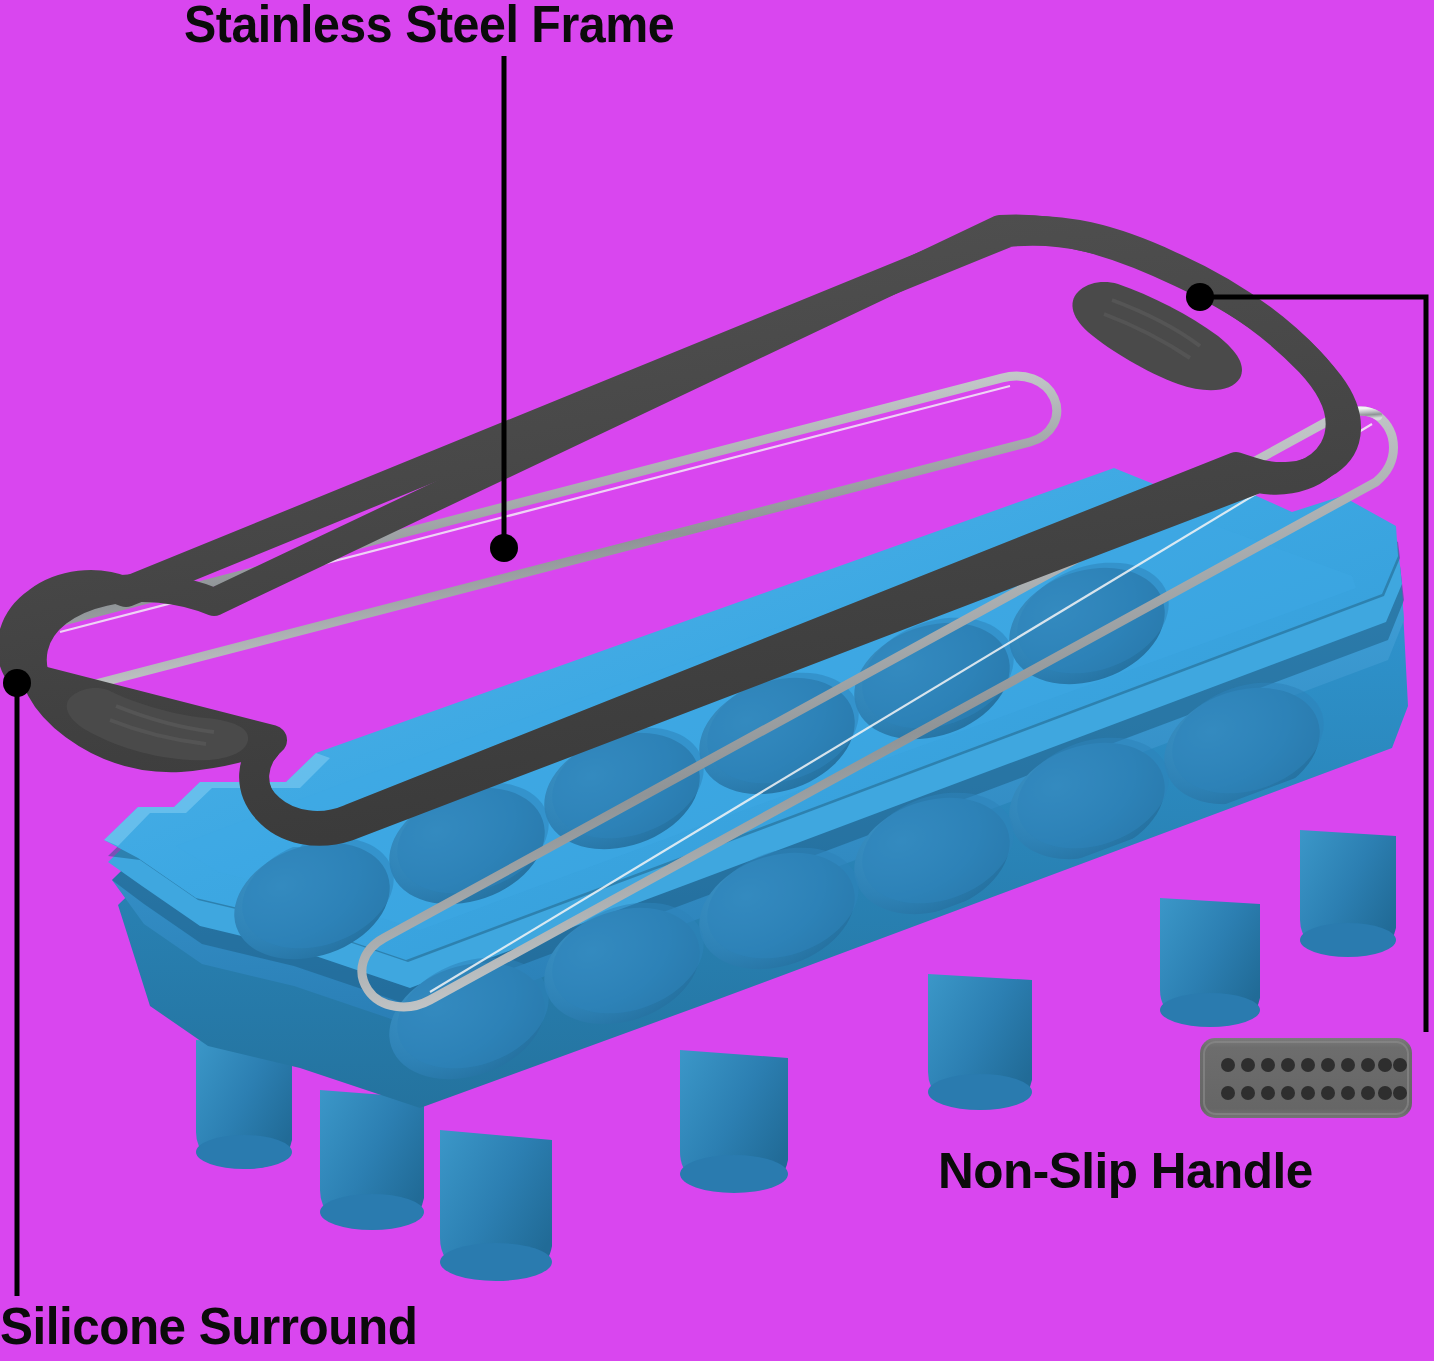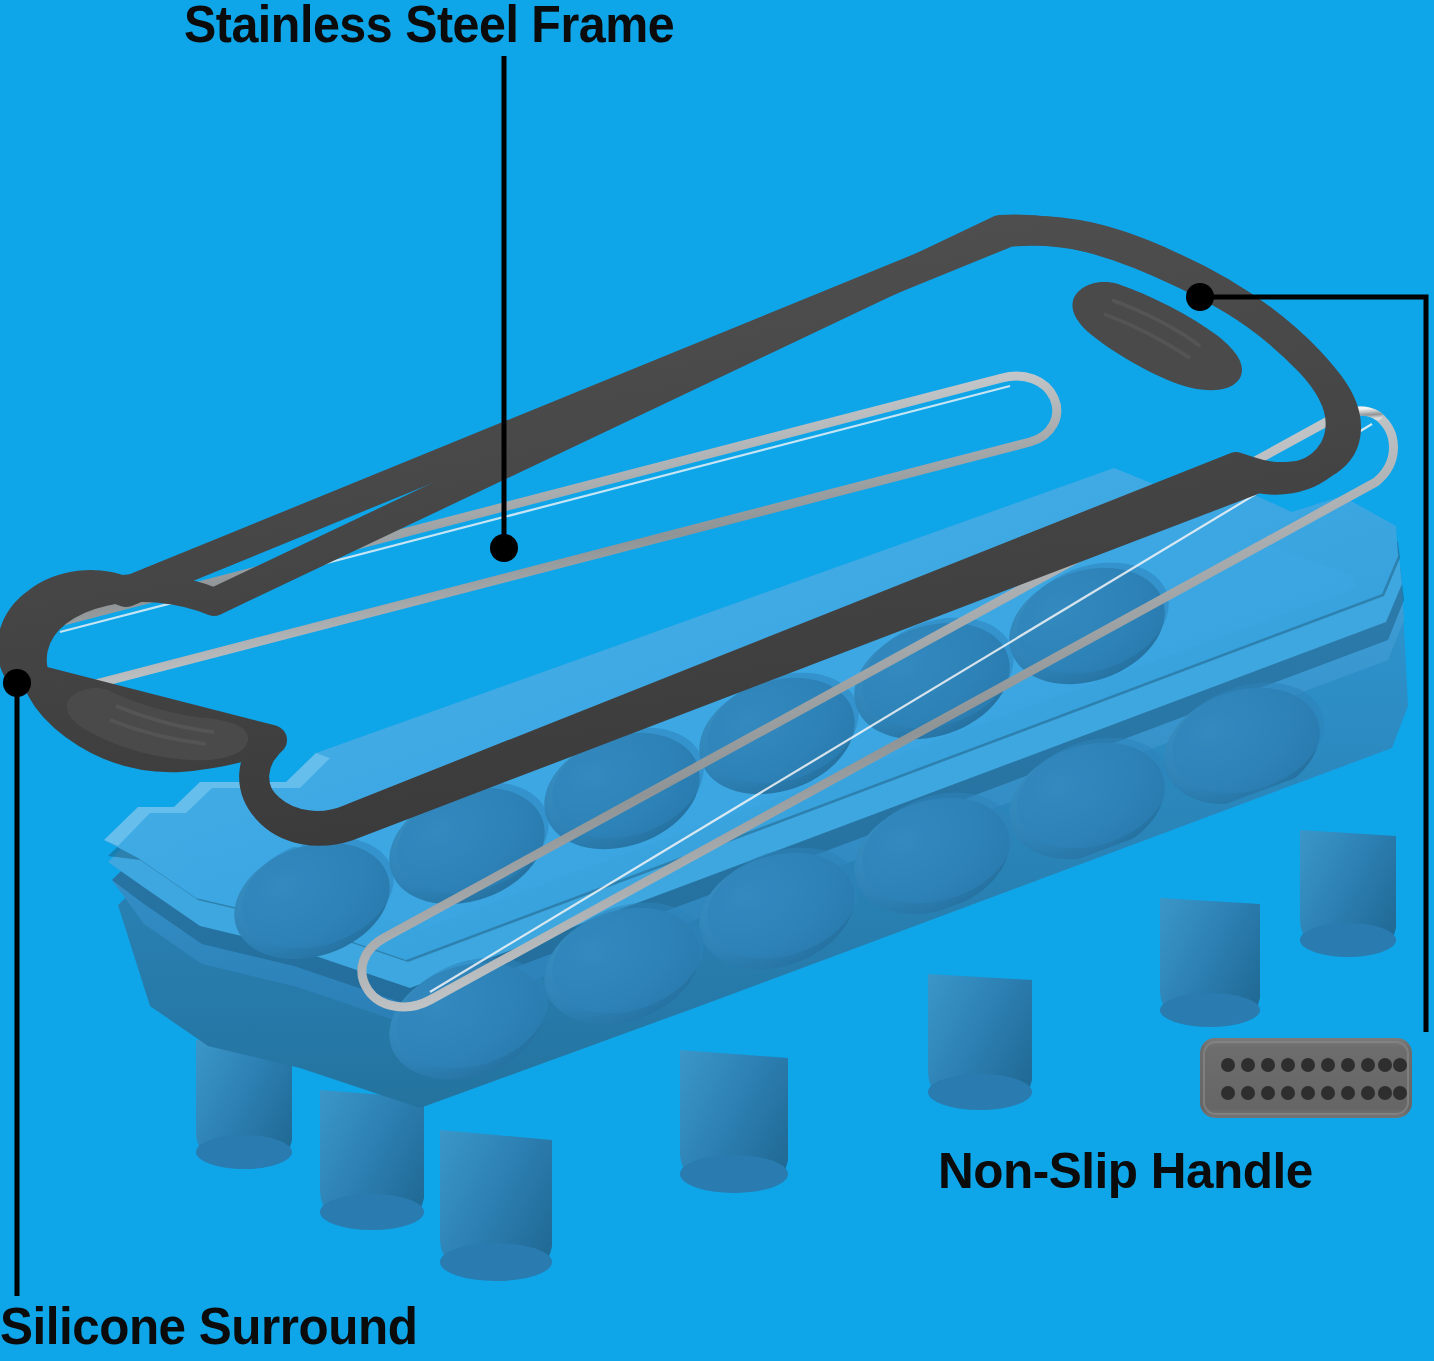--- a/index.html
+++ b/index.html
@@ -7,21 +7,21 @@
     padding: 0;
     background: #ffffff;
   }
   body {
     font-family: "Liberation Sans", sans-serif;
   }
   #stage {
     position: relative;
     width: 1434px;
     height: 1361px;
-    background: #0ea5e9;
+    background: #d946ef;
     overflow: hidden;
   }
   #art {
     position: absolute;
     left: 0;
     top: 0;
     width: 1434px;
     height: 1361px;
   }
   .caption {

